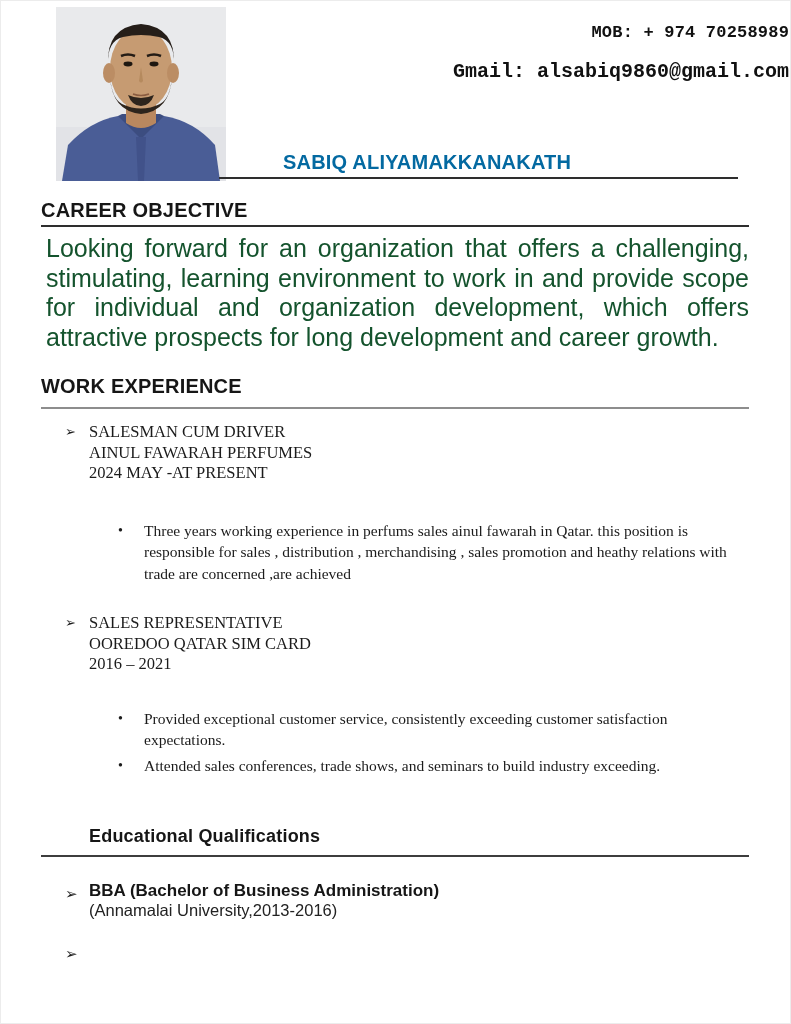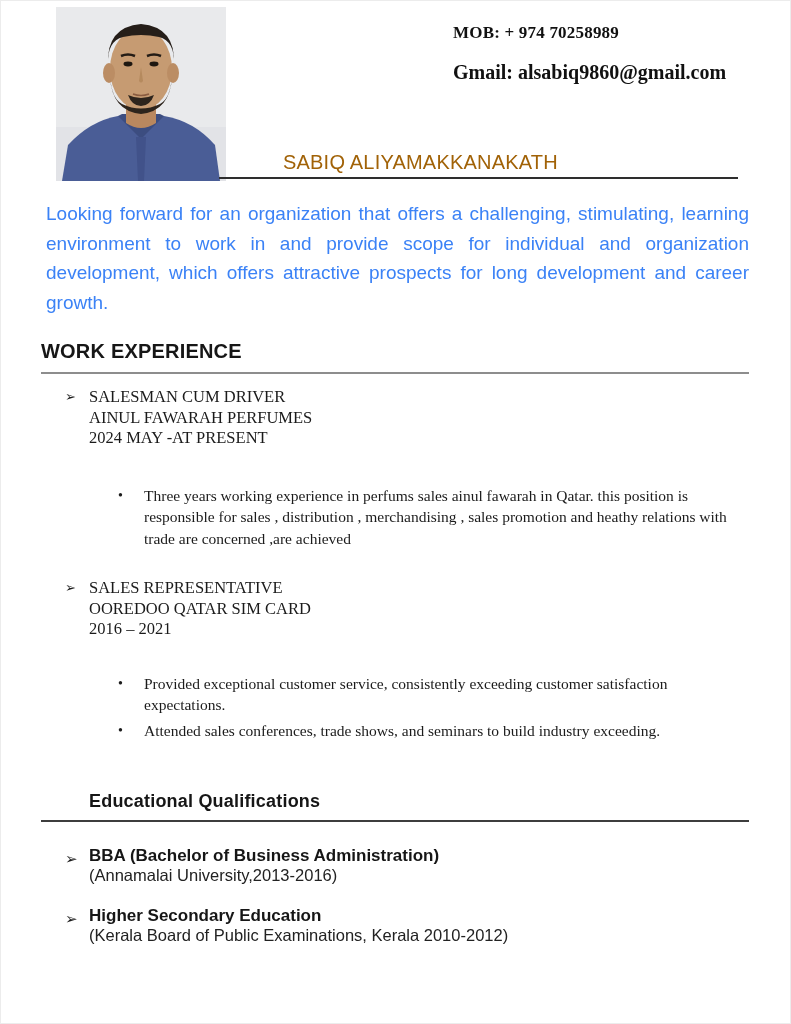--- a/index.html
+++ b/index.html
@@ -13,48 +13,48 @@
     border: 1px solid #ececec;
   }
   
   .header { position: relative; height: 186px; }
   .photo {
     position: absolute; left: 55px; top: 6px;
     width: 170px; height: 174px; display: block;
   }
   .contact {
     position: absolute; left: 452px; top: 22px;
-    font-family: Liberation Serif, serif;
-    font-weight: bold; color: #111;
+    font-family: Liberation Mono, monospace;
+    font-weight: bold; color: #111; text-align: right;
   }
   .contact .mob   { font-size: 17px; letter-spacing: .2px; }
   .contact .gmail { font-size: 20px; margin-top: 18px; }
   .name-row {
     position: absolute; left: 218px; right: 52px; top: 150px;
     border-bottom: 2px solid #2e2e2e;
     padding-bottom: 3px;
   }
   .name {
-    font-size: 20px; font-weight: normal; letter-spacing: .2px;
-    padding-left: 64px; color: #a16207;
+    font-size: 20px; font-weight: bold; letter-spacing: .2px;
+    padding-left: 64px; color: #0369a1;
   }
   
   .content { margin: 0 41px 0 40px; }
   .sec-heading {
     font-size: 20px; font-weight: bold; color: #161616; letter-spacing: .2px;
   }
   .underlined { border-bottom: 2px solid #2e2e2e; padding-bottom: 3px; }
   .rule-gray { height: 2px; background: #8d8d8d; margin-top: 9px; }
   .rule-dark { height: 2px; background: #3d3d3d; margin-top: 8px; }
   
   .objective-sec { margin-top: 12px; }
   .objective-body {
     margin-top: 7px; padding-left: 5px;
-    font-size: 19px; line-height: 29.5px;
-    text-align: justify; color: #3b82f6;
+    font-size: 25px; line-height: 29.5px;
+    text-align: justify; color: #14532d;
   }
   
   .work-sec { margin-top: 23px; }
   .job {
     display: flex; margin-left: 24px;
     font-family: "Liberation Serif", serif;
     font-size: 16.5px; line-height: 20.5px; color: #1b1b1b;
   }
   .job .marker { width: 24px; font-size: 13px; line-height: 20.5px; font-family: "DejaVu Sans", sans-serif; }
   .job1 { margin-top: 13px; }
@@ -124,20 +124,21 @@
   </div>
 
   <div class="name-row">
     <div class="name">SABIQ ALIYAMAKKANAKATH</div>
   </div>
 </div>
 
 <div class="content">
 
   <div class="objective-sec">
+    <div class="sec-heading underlined">CAREER OBJECTIVE</div>
     <div class="objective-body">Looking forward for an organization that offers a challenging, stimulating, learning environment to work in and provide scope for individual and organization development, which offers attractive prospects for long development and career growth.</div>
   </div>
 
   <div class="work-sec">
     <div class="sec-heading">WORK EXPERIENCE</div>
     <div class="rule-gray"></div>
 
     <div class="job job1">
       <span class="marker">➢</span>
       <span>
@@ -182,20 +183,16 @@
     <div class="edu-item edu-item1">
       <span class="marker">➢</span>
       <span>
         <div class="edu-title">BBA (Bachelor of Business Administration)</div>
         <div class="edu-detail">(Annamalai University,2013-2016)</div>
       </span>
     </div>
 
     <div class="edu-item edu-item2">
       <span class="marker">➢</span>
-      <span>
-        <div class="edu-title">Higher Secondary Education</div>
-        <div class="edu-detail">(Kerala Board of Public Examinations, Kerala 2010-2012)</div>
-      </span>
     </div>
   </div>
 
 </div>
 
 </body></html>

